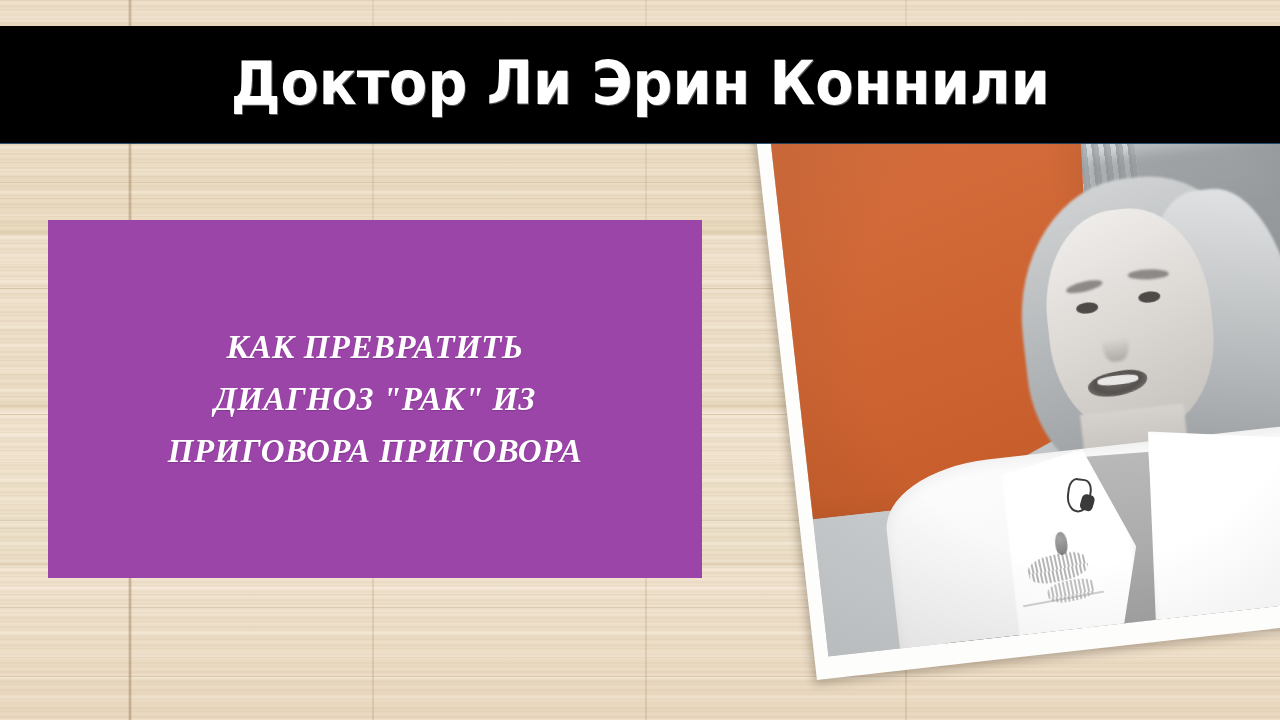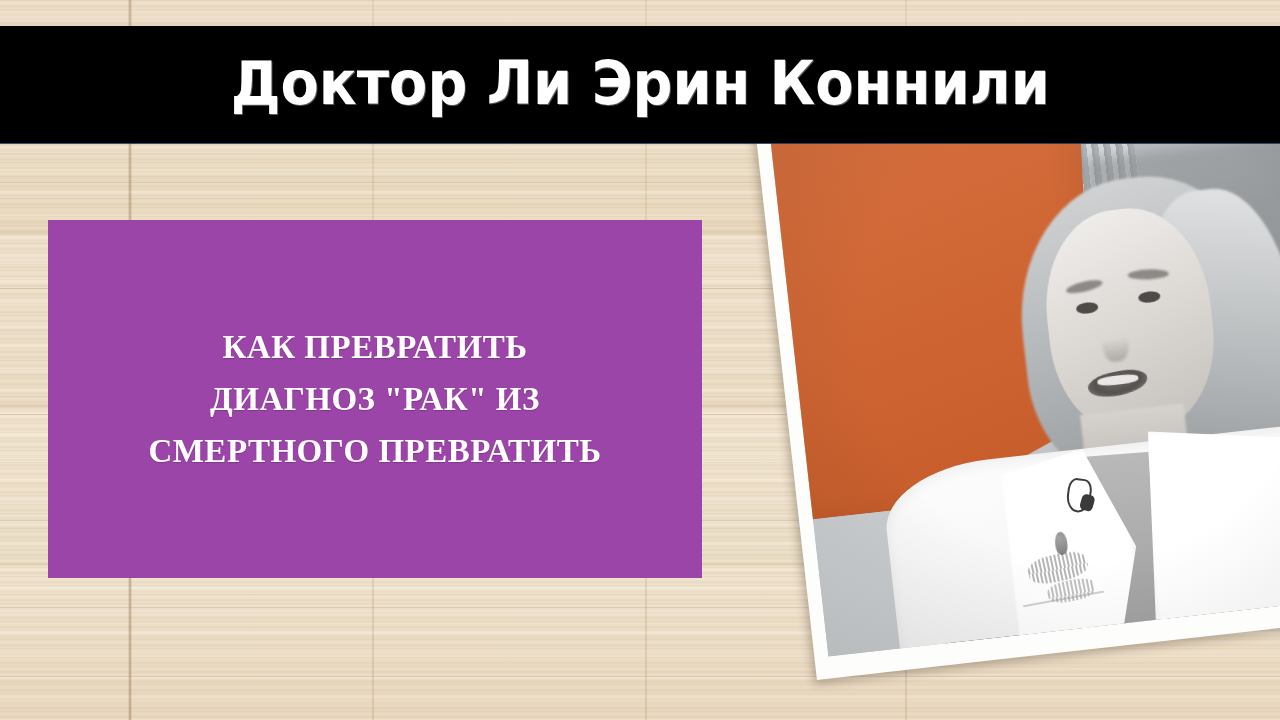--- a/index.html
+++ b/index.html
@@ -129,20 +129,21 @@
     font-family: "Liberation Serif", "DejaVu Serif", serif;
     font-weight: bold;
     font-size: 33px;
     line-height: 1.0;
     letter-spacing: 0.5px;
     text-align: center;
     white-space: nowrap;
     margin: 0;
     padding: 9.5px 0;
     text-shadow: 0 1px 1px rgba(90,20,100,0.35);
+    font-style: italic;
   }
 
   
   .photo-wrap {
     position: absolute;
     left: 757px;
     top: 106px;
     width: 560px;
     height: 566px;
     transform: rotate(-6.4deg);
@@ -472,16 +473,16 @@
     </div>
   </div>
 
   <div class="titlebar">
     <div class="title-text">Доктор Ли Эрин Коннили</div>
   </div>
 
   <div class="purple-panel">
     <div class="headline-line">КАК ПРЕВРАТИТЬ</div>
     <div class="headline-line">ДИАГНОЗ "РАК" ИЗ</div>
-    <div class="headline-line">СМЕРТНОГО ПРЕВРАТИТЬ</div>
+    <div class="headline-line">ПРИГОВОРА ПРИГОВОРА</div>
   </div>
 
 </div>
 
 </body></html>

